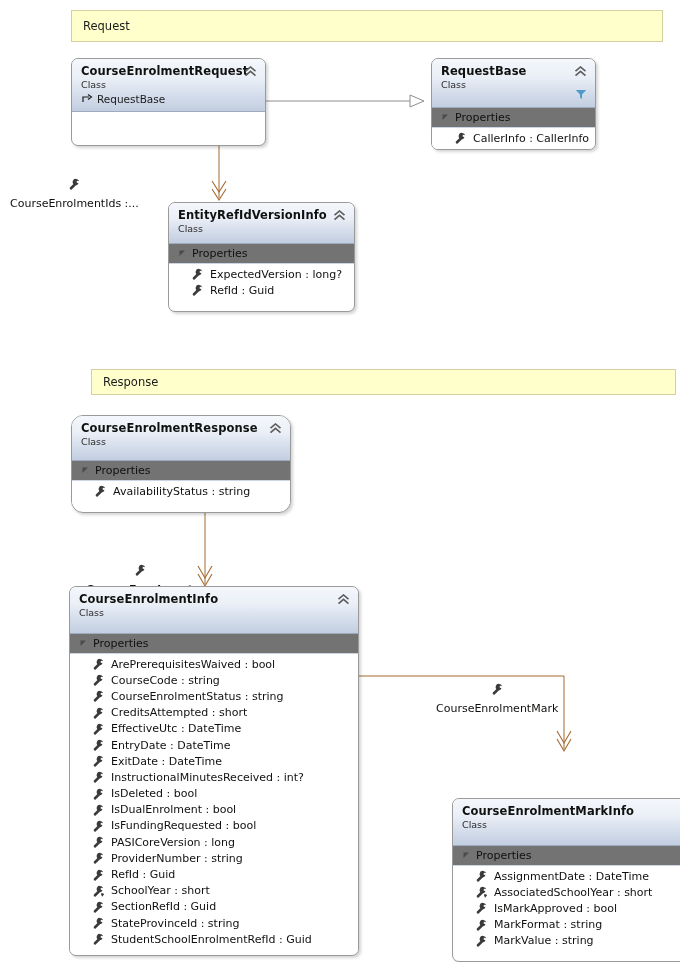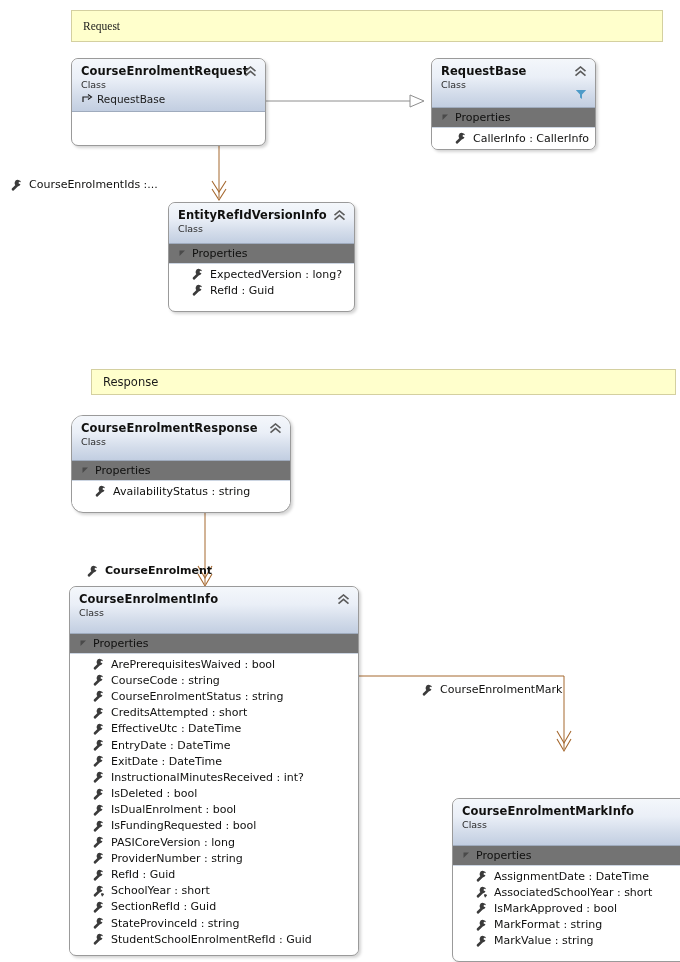--- a/index.html
+++ b/index.html
@@ -68,21 +68,21 @@
   .cs-row{
     display:flex;align-items:center;gap:7px;
     padding:0 8px 0 22px;height:16.2px;
     font-size:11px;color:#10100f;white-space:nowrap;
   }
   .wrench{width:12px;height:12px;flex:0 0 12px;}
 
   
   .role-label{
     position:absolute;display:flex;align-items:center;gap:7px;
-    font-size:11px;color:#10100f;white-space:nowrap;
+    font-size:11px;color:#10100f;white-space:nowrap;flex-direction:column;
   }
 </style>
 </head>
 <body>
 
 <div id="canvas">
 
   <svg class="wires" viewBox="0 0 680 962">
 
     <g>
@@ -102,21 +102,21 @@
       <path d="M198,574 L205,586 L212,574" stroke="#a5682f" stroke-width="1.1" fill="none"></path>
     </g>
 
     <g>
       <path d="M359,676 L564,676 L564,749" stroke="#a5682f" stroke-width="1" fill="none"></path>
       <path d="M557,731 L564,743 L571,731" stroke="#a5682f" stroke-width="1.1" fill="none"></path>
       <path d="M557,739 L564,751 L571,739" stroke="#a5682f" stroke-width="1.1" fill="none"></path>
     </g>
   </svg>
 
-  <div class="comment-band" style="left:71px;top:10px;width:592px;height:32px;font-family:Liberation Serif, serif;">
+  <div class="comment-band" style="left:71px;top:10px;width:592px;height:32px;">
     <span>Request</span>
   </div>
 
   <div class="comment-band" style="left:71px;top:369px;width:585px;height:26px;margin-left:20px;">
     <span>Response</span>
   </div>
 
   <div class="class-shape" style="left:71px;top:58px;width:195px;height:88px;">
     <div class="cs-header">
       <div class="cs-title">CourseEnrolmentRequest</div>
@@ -389,21 +389,21 @@
             <svg class="wrench" viewBox="0 0 12 12">
               <path d="M8.4,0.9 a3.1,3.1 0 1 0 2.1,4.5 l-2.0,-1.1 0.5,-1.6 2.1,0.6 a3.1,3.1 0 0 0 -2.7,-2.4 z" fill="#3b3b3b"></path>
               <path d="M7.0,4.6 L1.9,9.6 a1.3,1.3 0 0 0 1.8,1.8 L8.8,6.4 z" fill="#3b3b3b"></path>
             </svg>
             <span>StudentSchoolEnrolmentRefId : Guid</span>
           </div>
         </div>
     </div>
   </div>
 
-  <div class="role-label" style="left:421px;top:683px;">
+  <div class="role-label" style="left:436px;top:683px;">
     <svg class="wrench" viewBox="0 0 12 12">
       <path d="M8.4,0.9 a3.1,3.1 0 1 0 2.1,4.5 l-2.0,-1.1 0.5,-1.6 2.1,0.6 a3.1,3.1 0 0 0 -2.7,-2.4 z" fill="#3b3b3b"></path>
       <path d="M7.0,4.6 L1.9,9.6 a1.3,1.3 0 0 0 1.8,1.8 L8.8,6.4 z" fill="#3b3b3b"></path>
     </svg>
     <span>CourseEnrolmentMark</span>
   </div>
 
   <div class="class-shape" style="left:452px;top:752px;width:260px;height:164px;margin-top:46px;">
     <div class="cs-header" style="padding-bottom:14px;">
       <div class="cs-title">CourseEnrolmentMarkInfo</div>

